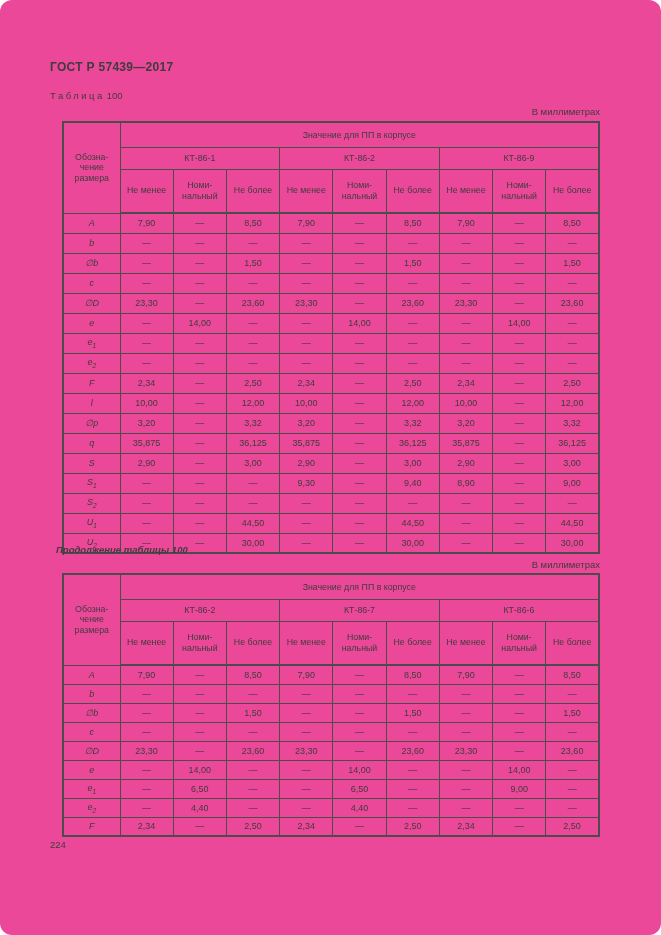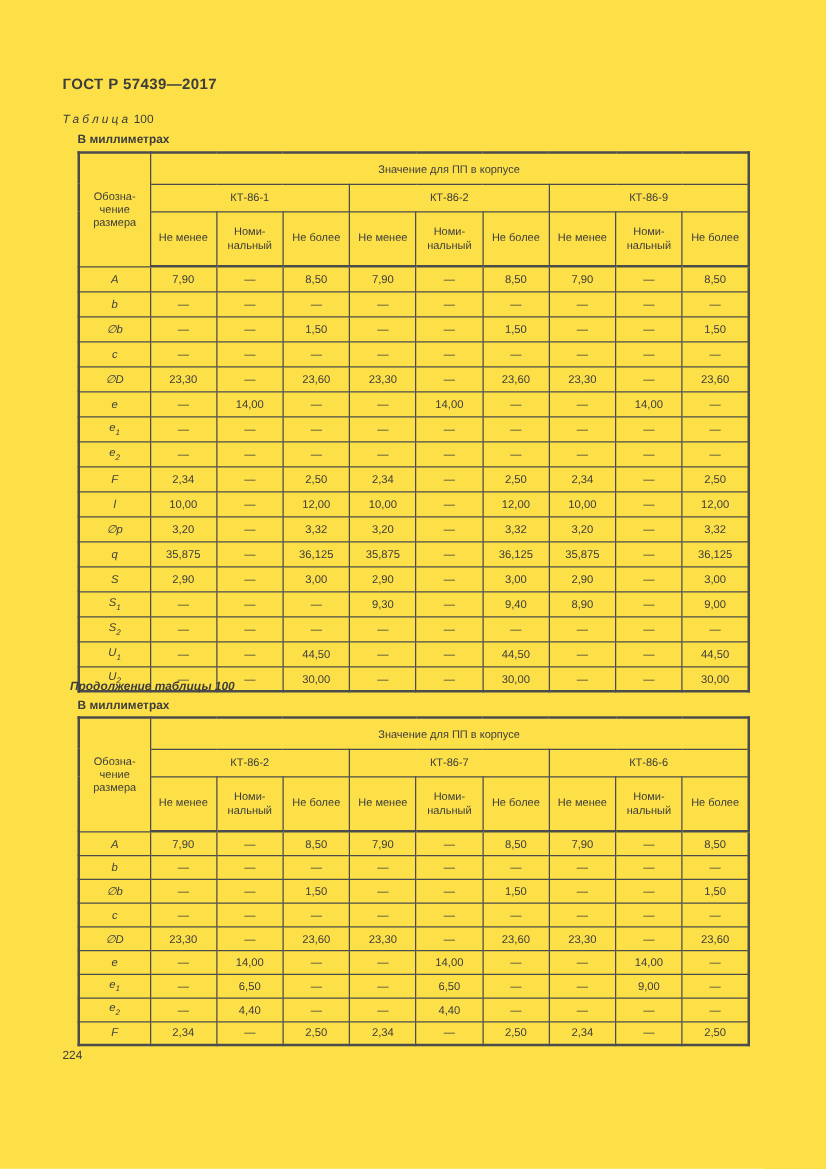--- a/index.html
+++ b/index.html
@@ -4,35 +4,35 @@
 <style>
   * { box-sizing: border-box; margin: 0; padding: 0; }
   html, body { background: #ffffff; }
   body {
     width: 661px; height: 935px;
     font-family: "Liberation Sans", sans-serif;
     color: #3d3d3d;
     position: relative;
     overflow: hidden;
   }
-  .page { position: relative; width: 661px; height: 935px; background: #fde047; }
+  .page { position: relative; width: 661px; height: 935px; background: #ec4899; border-radius: 12px; }
 
   .doc-number {
     position: absolute; left: 50px; top: 60px;
     font-size: 12px; font-weight: bold; letter-spacing: 0.3px;
   }
   .caption1 {
     position: absolute; left: 50px; top: 90px;
     font-size: 9.5px;
   }
-  .caption1 .spaced { letter-spacing: 2.5px; font-style: italic; }
+  .caption1 .spaced { letter-spacing: 2.5px; }
   .caption1 .num { margin-left: 2px; letter-spacing: 0; margin-top: 12px; }
   .units {
     position: absolute; left: 62px; width: 538px;
-    text-align: left; font-size: 9.5px; font-weight: bold;
+    text-align: right; font-size: 9.5px;
   }
   .units1 { top: 106px; }
   .units2 { top: 559px; }
   .continuation {
     position: absolute; left: 56px; top: 544px;
     font-size: 9.5px; font-style: italic; font-weight: bold;
   }
   .page-number {
     position: absolute; left: 50px; top: 839px;
     font-size: 9.5px;

